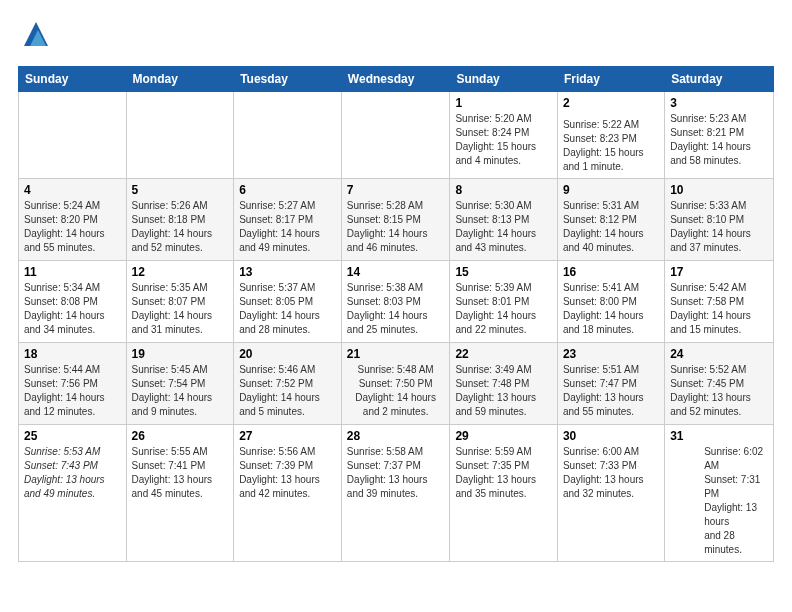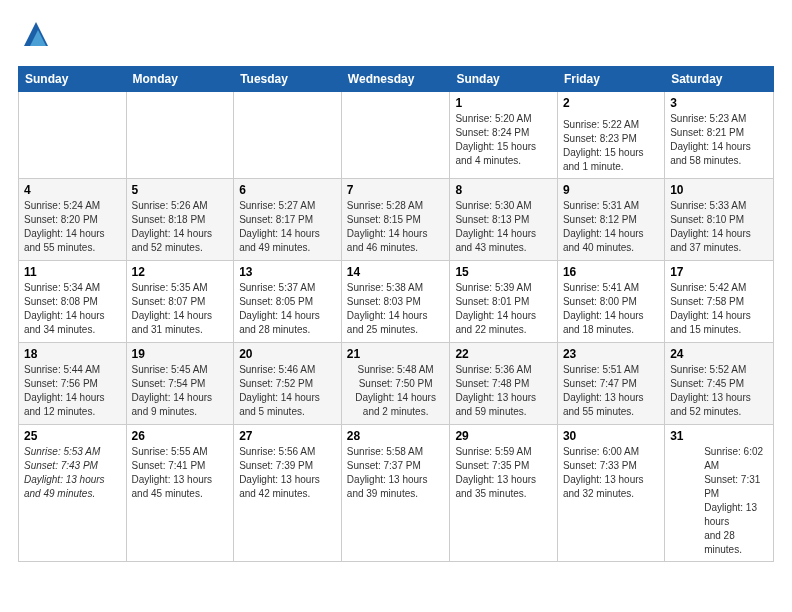--- a/index.html
+++ b/index.html
@@ -273,21 +273,21 @@
           </td>
           <td>
             <div class="day-number">21</div>
             <div class="day-info" style="white-space: pre-line; text-align: center;">Sunrise: 5:48 AM
 Sunset: 7:50 PM
 Daylight: 14 hours
 and 2 minutes.</div>
           </td>
           <td>
             <div class="day-number">22</div>
-            <div class="day-info" style="white-space: pre-line;">Sunrise: 5:36 AM
+            <div class="day-info" style="white-space: pre-line;">Sunrise: 3:49 AM
 Sunset: 7:48 PM
 Daylight: 13 hours
 and 59 minutes.</div>
           </td>
           <td>
             <div class="day-number">23</div>
             <div class="day-info" style="white-space: pre-line;">Sunrise: 5:51 AM
 Sunset: 7:47 PM
 Daylight: 13 hours
 and 55 minutes.</div>

